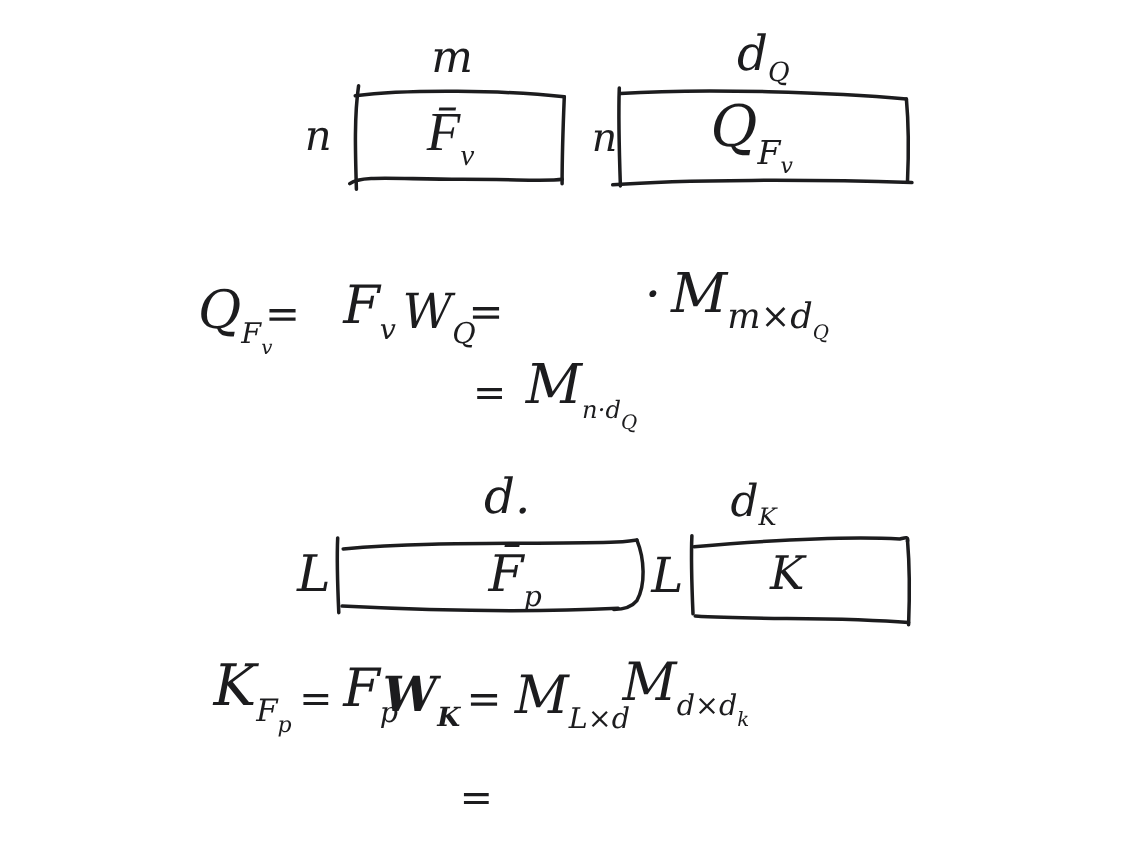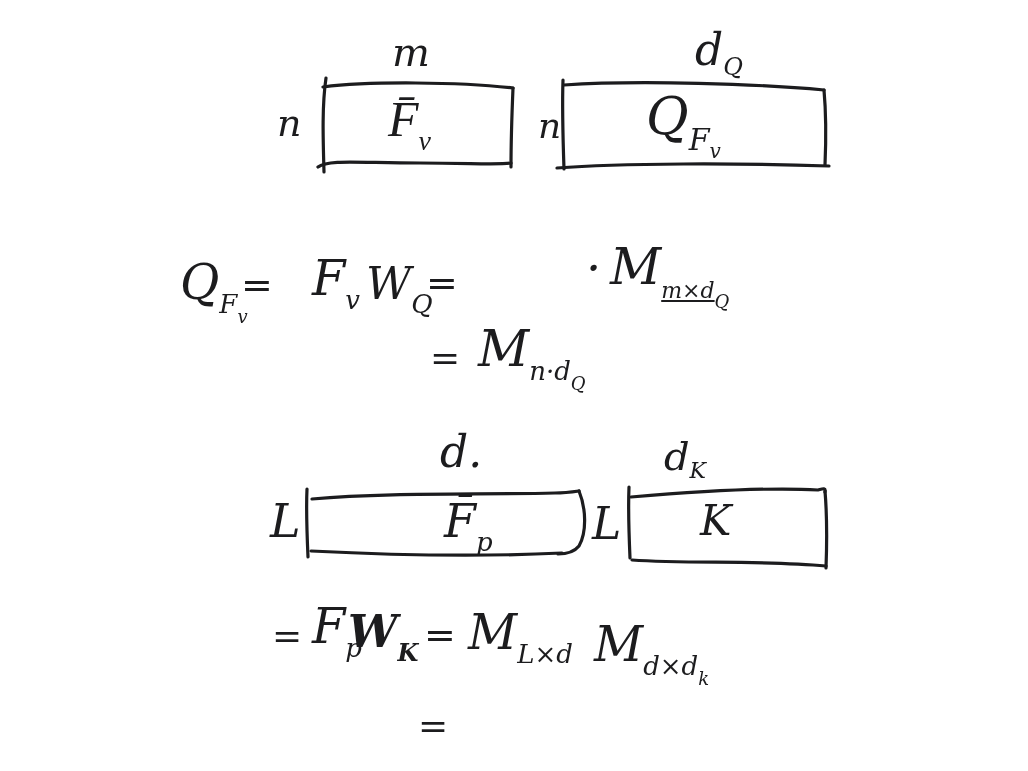--- a/index.html
+++ b/index.html
@@ -50,21 +50,21 @@
   <div class="lbl" style="left:392px; top:32px; font-size:40px;">
     <span class="b">m</span>
   </div>
   <div class="lbl" style="left:277px; top:104px; font-size:38px;">
     <span class="b">n</span>
   </div>
   <div class="lbl" style="left:388px; top:94px; font-size:50px;font-family:Liberation Serif, serif;">
     <span class="b">F̄</span><span class="s" style="font-size:28px;">v</span>
   </div>
 
-  <div class="lbl" style="left:695px; top:28px; font-size:44px;">
+  <div class="lbl" style="left:670px; top:28px; font-size:44px;">
     <span class="b">d</span><span class="s" style="font-size:24px; vertical-align:-10px;">Q</span>
   </div>
   <div class="lbl" style="left:538px; top:108px; font-size:36px;">
     <span class="b">n</span>
   </div>
   <div class="lbl" style="left:646px; top:90px; font-size:52px;">
     <span class="b">Q</span><span class="s" style="font-size:30px; vertical-align:-16px;">F</span><span class="ss" style="font-size:20px;">v</span>
   </div>
 
   <div class="lbl" style="left:180px; top:258px; font-size:48px;">
@@ -79,28 +79,28 @@
   <div class="lbl" style="left:366px; top:262px; font-size:44px;">
     <span class="b">W</span><span class="s" style="font-size:26px;">Q</span>
   </div>
   <div class="lbl" style="left:426px; top:264px; font-size:38px;">
     <span class="b">=</span>
   </div>
   <div class="lbl" style="left:586px; top:244px; font-size:48px;">
     <span class="b">·</span>
   </div>
   <div class="lbl" style="left:610px; top:242px; font-size:50px;">
-    <span class="b">M</span><span class="s" style="font-size:22px;text-decoration:underline;">m×d</span><span class="ss" style="font-size:18px;">Q</span>
+    <span class="b">M</span><span class="s" style="font-size:32px;">m×d</span><span class="ss" style="font-size:18px;">Q</span>
   </div>
 
   <div class="lbl" style="left:430px; top:340px; font-size:36px;">
     <span class="b">=</span>
   </div>
   <div class="lbl" style="left:478px; top:324px; font-size:50px;">
-    <span class="b">M</span><span class="s" style="font-size:26px;text-align:right;">n·d</span><span class="ss" style="font-size:18px;">Q</span>
+    <span class="b">M</span><span class="s" style="font-size:22px;text-align:right;">n·d</span><span class="ss" style="font-size:18px;">Q</span>
   </div>
 
   <div class="lbl" style="left:440px; top:430px; font-size:44px;">
     <span class="b">d.</span>
   </div>
   <div class="lbl" style="left:270px; top:498px; font-size:46px;">
     <span class="b">L</span>
   </div>
   <div class="lbl" style="left:444px; top:498px; font-size:46px;">
     <span class="b">F̄</span><span class="s" style="font-size:26px;">p</span>
@@ -109,36 +109,39 @@
   <div class="lbl" style="left:664px; top:436px; font-size:40px;">
     <span class="b">d</span><span class="s" style="font-size:22px; vertical-align:-8px;">K</span>
   </div>
   <div class="lbl" style="left:592px; top:502px; font-size:44px;">
     <span class="b">L</span>
   </div>
   <div class="lbl" style="left:700px; top:500px; font-size:42px;">
     <span class="b">K</span>
   </div>
 
+  <div class="lbl" style="left:194px; top:598px; font-size:52px;">
+    <span class="b">K</span><span class="s" style="font-size:28px;">F</span><span class="ss" style="font-size:20px;">p</span>
+  </div>
   <div class="lbl" style="left:272px; top:618px; font-size:36px;">
     <span class="b">=</span>
   </div>
   <div class="lbl" style="left:312px; top:602px; font-size:48px;">
     <span class="b">F</span><span class="s" style="font-size:26px;">p</span>
   </div>
   <div class="lbl" style="left:348px; top:610px; font-size:44px;font-weight:bold;">
     <span class="b">W</span><span class="s" style="font-size:24px;">K</span>
   </div>
   <div class="lbl" style="left:424px; top:616px; font-size:38px;">
     <span class="b">=</span>
   </div>
   <div class="lbl" style="left:468px; top:608px; font-size:48px;font-style:italic;">
     <span class="b">M</span><span class="s" style="font-size:26px;">L×d</span>
   </div>
-  <div class="lbl" style="left:566px; top:620px; font-size:48px;margin-left:28px;">
+  <div class="lbl" style="left:566px; top:596px; font-size:48px;">
     <span class="b">M</span><span class="s" style="font-size:26px;">d×d</span><span class="ss" style="font-size:18px;">k</span>
   </div>
 
   <div class="lbl" style="left:418px; top:708px; font-size:36px;">
     <span class="b">=</span>
   </div>
 
 </div>
 
 </body></html>

